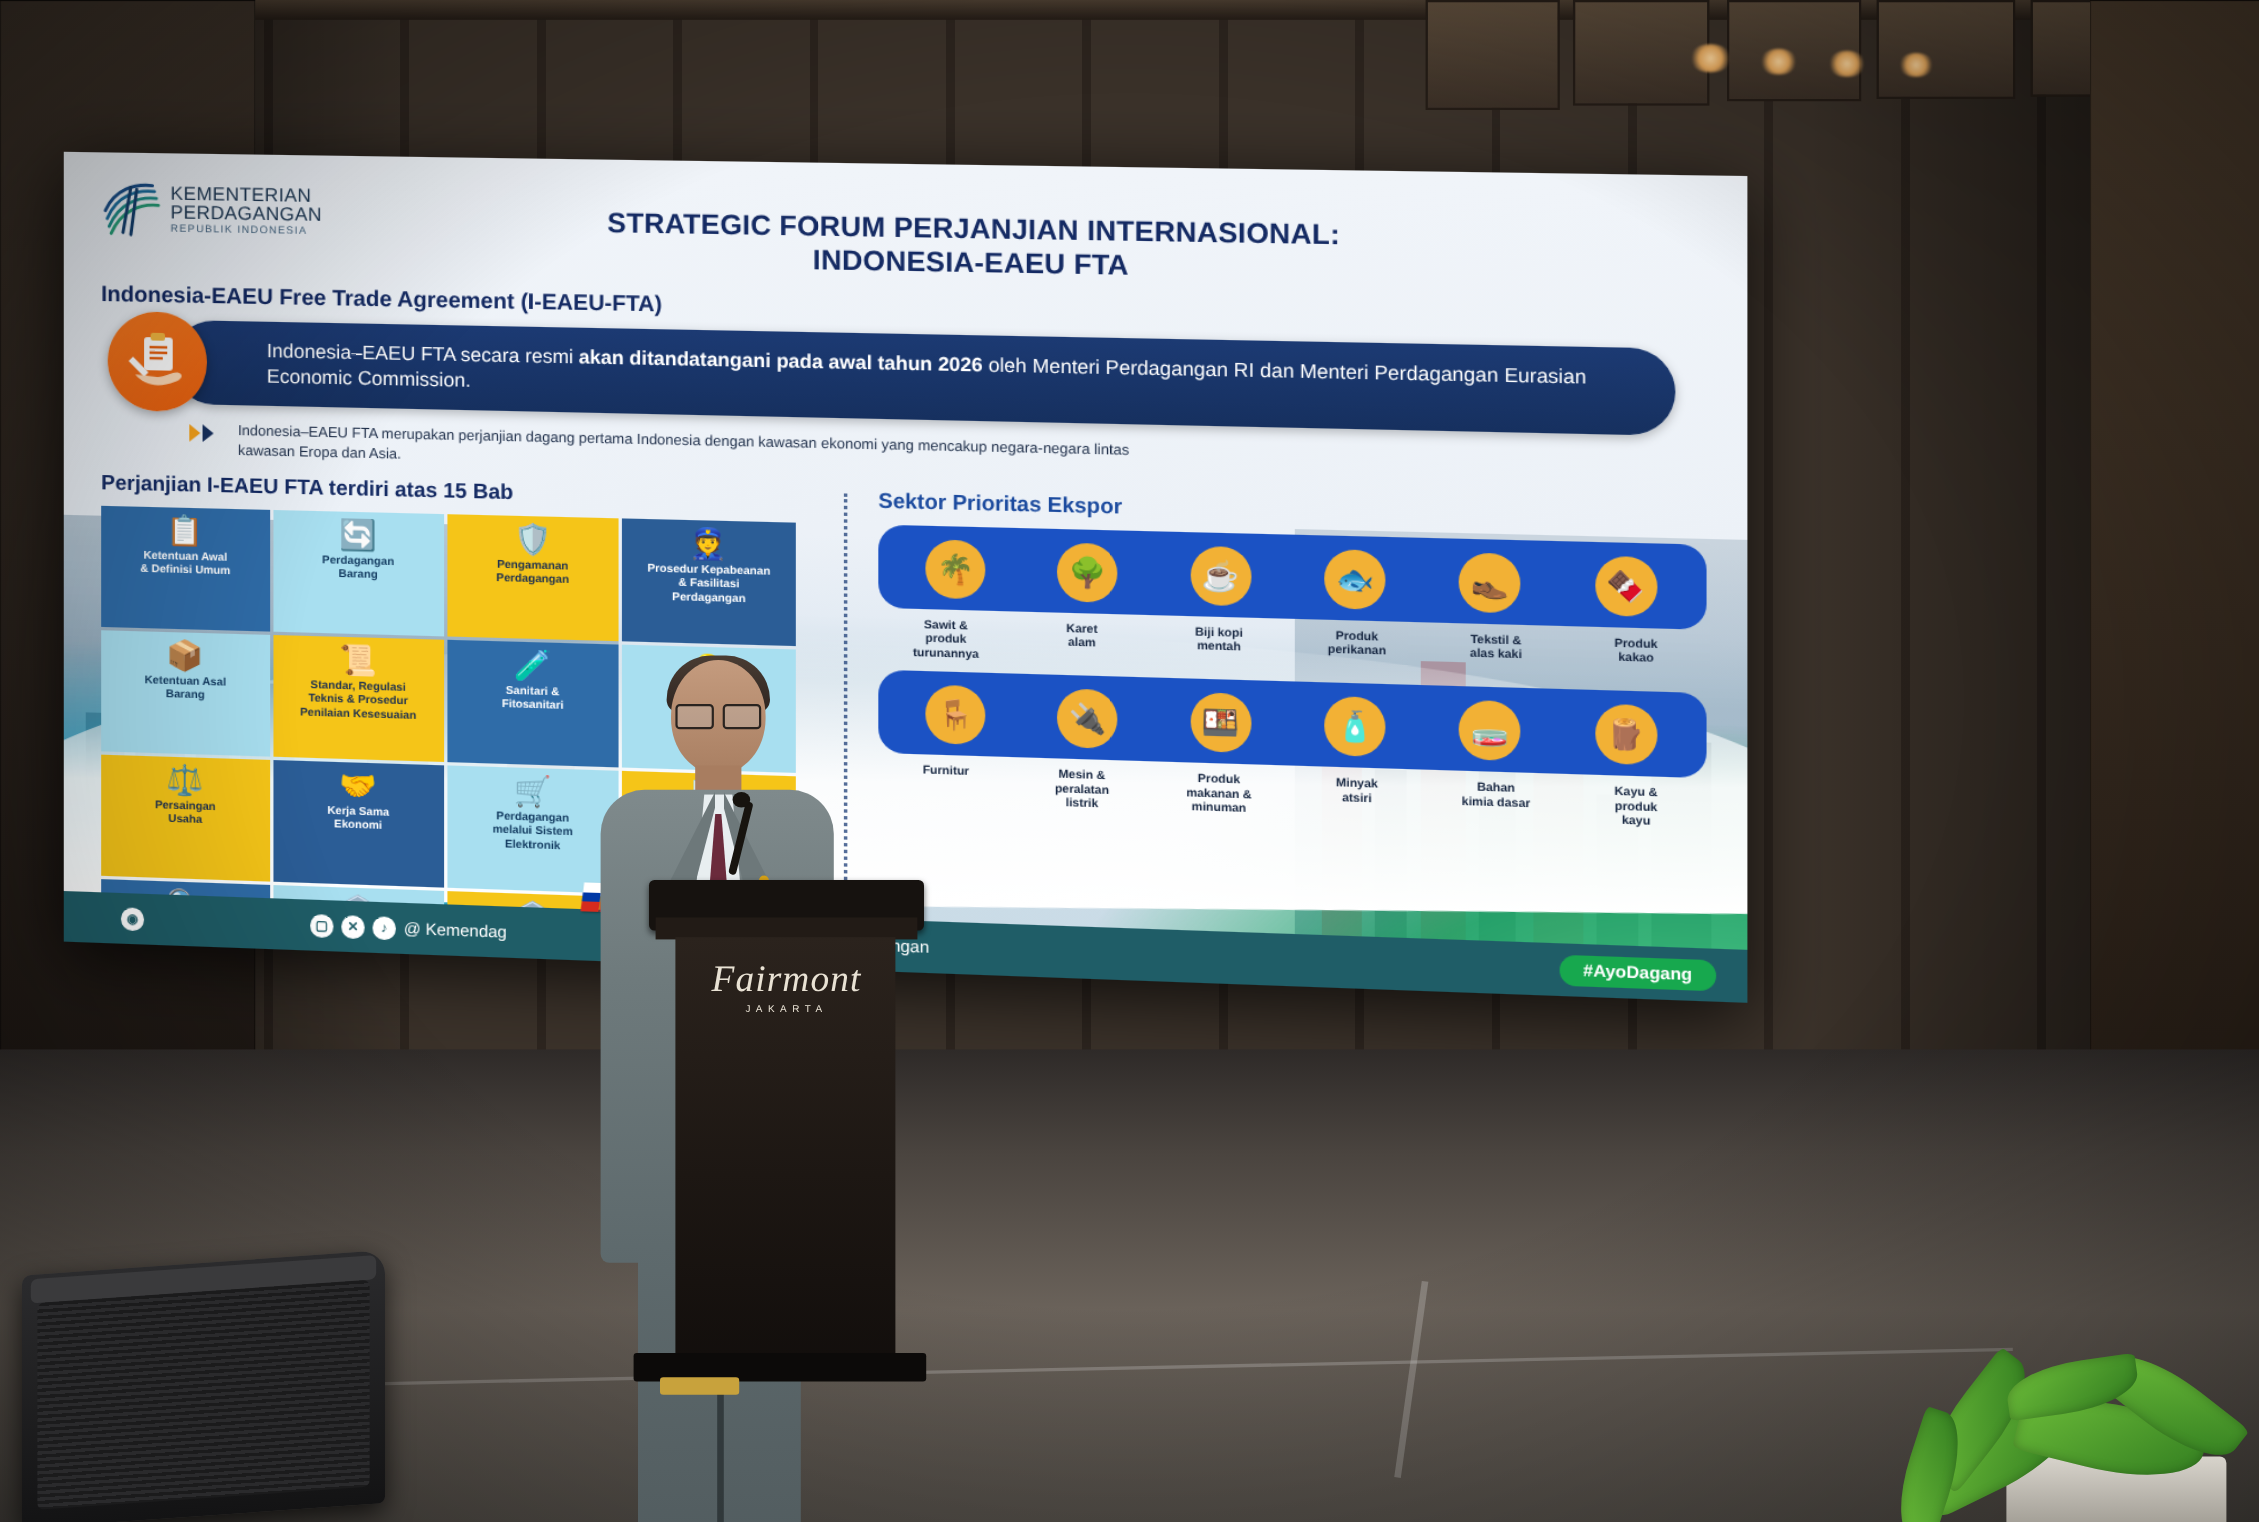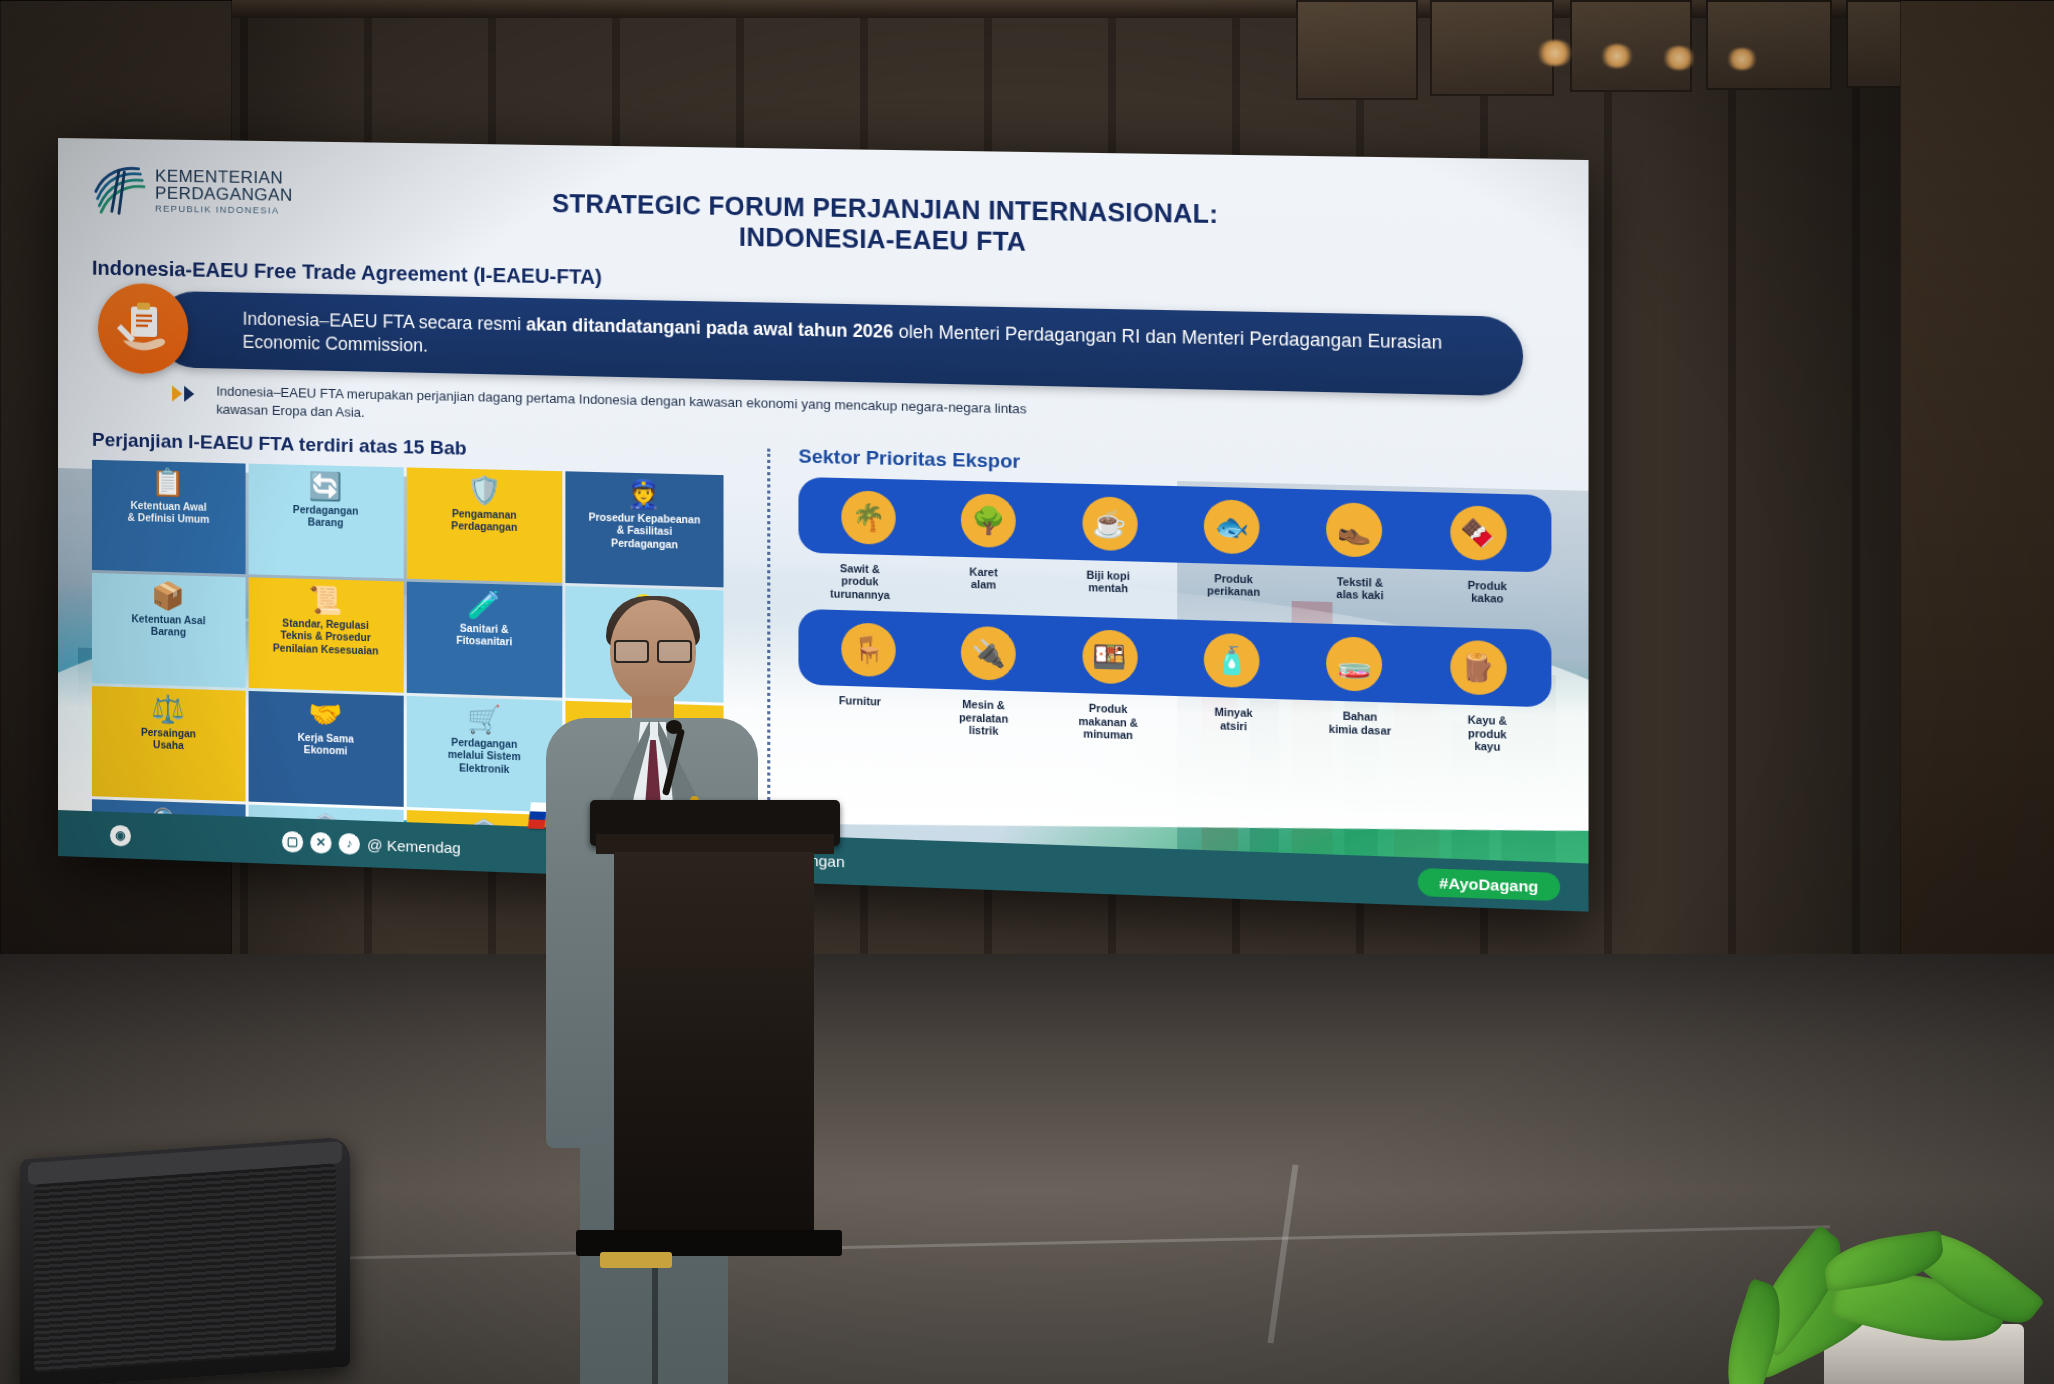--- a/index.html
+++ b/index.html
@@ -484,20 +484,24 @@
     <div class="sp-mic-head"></div>
     <div class="sp-legs"></div>
     <div class="sp-legsplit"></div>
 
   </div>
 
   <div class="podium">
     <div class="pod-top"></div>
     <div class="pod-top2"></div>
     <div class="pod-body"></div>
+    <div class="pod-logo">
+      <div class="fm">Fairmont</div>
+      <div class="jk">JAKARTA</div>
+    </div>
     <div class="pod-base"></div>
     <div class="pod-gold"></div>
   </div>
 
   <div class="monitor">
     <div class="mon-top"></div>
     <div class="mon-grill"></div>
   </div>
 
   <div class="plant">

